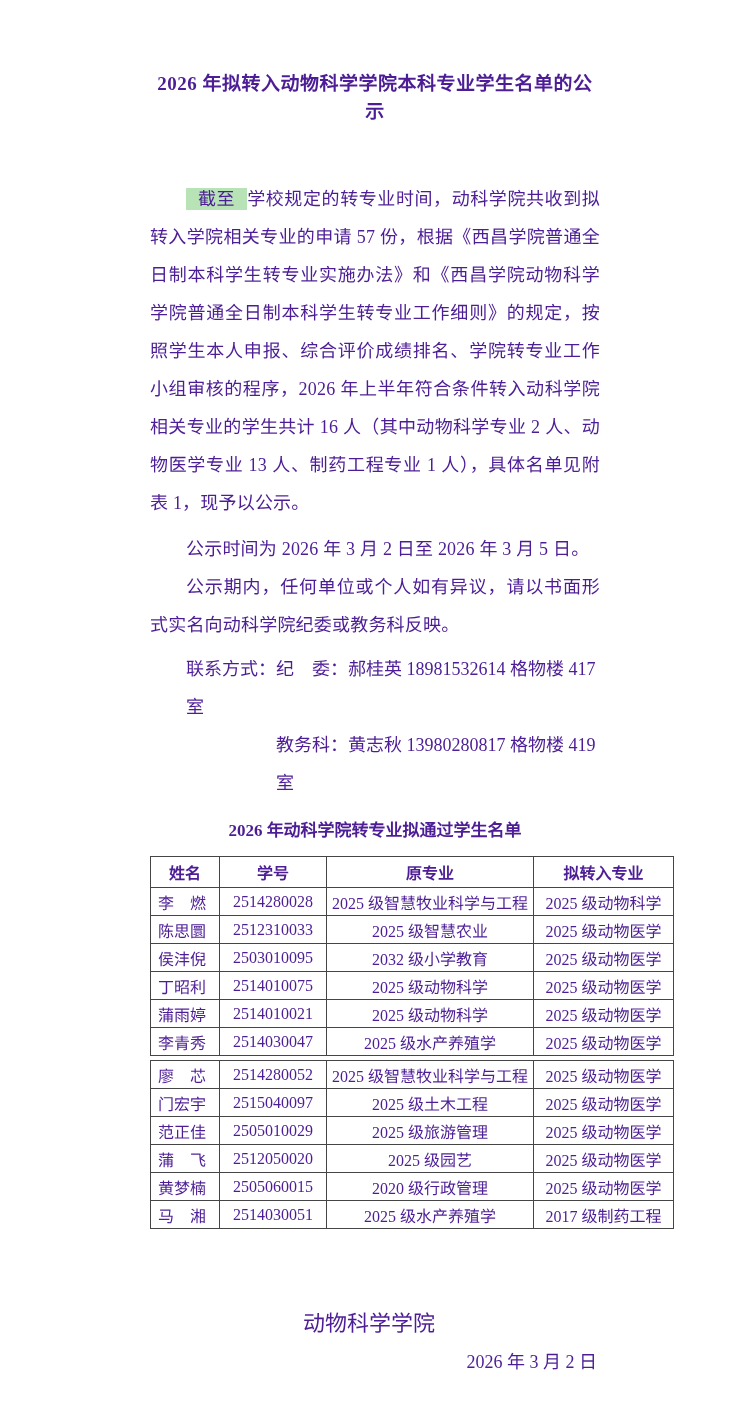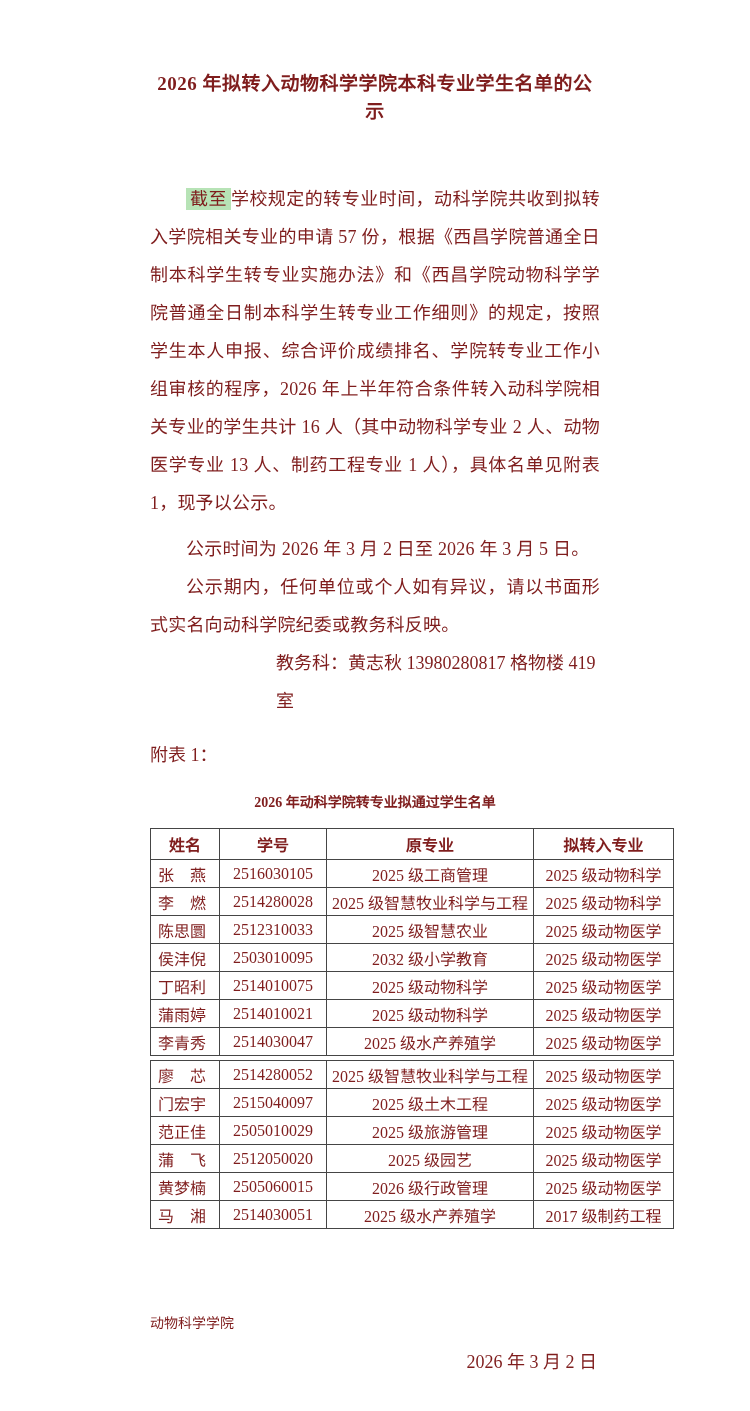--- a/index.html
+++ b/index.html
@@ -9,21 +9,21 @@
   }
   .page {
     position: relative;
     width: 676px;
     height: 1411px;
     margin: 0 auto;
     background: #ffffff;
     box-sizing: border-box;
     padding: 70px 113px 0 113px;
     font-family: "Liberation Serif", "DejaVu Serif", serif;
-    color: #7f1d1d;
+    color: #4c1d95;
     overflow: hidden;
   }
   .doc-title {
     margin: 0;
     font-size: 19px;
     font-weight: bold;
     line-height: 28px;
     text-align: center;
     letter-spacing: 0.5px;
   }
@@ -31,39 +31,39 @@
     margin: 0;
     font-size: 18px;
     line-height: 38px;
     text-align: justify;
     text-indent: 2em;
     letter-spacing: 0.2px;
   }
   .intro-par { margin-top: 54px; }
   .period-par { margin-top: 8px; }
   .highlight {
-    padding: 1px 4px;
+    padding: 1px 12px;
     font-family: Liberation Serif, serif;
   }
   .contact-par {
     margin: 0;
     font-size: 18px;
     line-height: 38px;
     margin-left: 2em;
   }
   .contact-first { margin-top: 6px; }
   .contact-second { padding-left: 5em; }
   .appendix-par {
     margin: 16px 0 0 0;
     font-size: 18px;
     line-height: 38px;
   }
   .table-title {
     margin: 10px 0 0 0;
-    font-size: 14px;
+    font-size: 17px;
     font-weight: bold;
     line-height: 38px;
     text-align: center;
   }
   table.roster {
     width: 523px;
     table-layout: fixed;
     border-collapse: collapse;
     margin-top: 6px;
   }
@@ -84,23 +84,23 @@
   table.roster td.name-cell {
     text-align: left;
     padding-left: 7px;
   }
   .col-name   { width: 69px; }
   .col-id     { width: 107px; }
   .col-orig   { width: 207px; }
   .col-target { width: 140px; }
   .sig-par {
     margin: 76px 0 0 0;
-    font-size: 14px;
-    line-height: 38px;
-    text-align: left;
+    font-size: 22px;
+    line-height: 38px;
+    text-align: center;
     padding-right: 12px;
   }
   .sig-date-par {
     margin: 0;
     font-size: 18px;
     line-height: 38px;
     text-align: right;
     padding-right: 3px;
   }
 </style>
@@ -110,50 +110,44 @@
 <div class="page">
 
   <h1 class="doc-title">2026 年拟转入动物科学学院本科专业学生名单的公示</h1>
 
   <p class="body-par intro-par"><span class="highlight" style="background: rgb(183, 227, 182);">截至</span><span>学校规定的转专业时间，动科学院共收到拟转入学院相关专业的申请 57 份，根据《西昌学院普通全日制本科学生转专业实施办法》和《西昌学院动物科学学院普通全日制本科学生转专业工作细则》的规定，按照学生本人申报、综合评价成绩排名、学院转专业工作小组审核的程序，2026 年上半年符合条件转入动科学院相关专业的学生共计 16 人（其中动物科学专业 2 人、动物医学专业 13 人、制药工程专业 1 人），具体名单见附表 1，现予以公示。</span></p>
 
   <p class="body-par period-par">公示时间为 2026 年 3 月 2 日至 2026 年 3 月 5 日。</p>
 
   <p class="body-par">公示期内，任何单位或个人如有异议，请以书面形式实名向动科学院纪委或教务科反映。</p>
 
+  <p class="contact-par contact-first">联系方式：纪　委：郝桂英 18981532614 格物楼 417 室</p>
 
   <p class="contact-par contact-second">教务科：黄志秋 13980280817 格物楼 419 室</p>
 
-  <p class="appendix-par">附表 1：</p>
 
   <h2 class="table-title">2026 年动科学院转专业拟通过学生名单</h2>
 
   <table class="roster upper">
     <colgroup>
       <col class="col-name">
         <col class="col-id">
         <col class="col-orig">
         <col class="col-target">
     </colgroup>
     <thead>
       <tr>
         <th>姓名</th>
         <th>学号</th>
         <th>原专业</th>
         <th>拟转入专业</th>
       </tr>
     </thead>
     <tbody>
         <tr>
-          <td class="name-cell">张　燕</td>
-          <td>2516030105</td>
-          <td>2025 级工商管理</td>
-          <td>2025 级动物科学</td>
-        </tr>
-        <tr>
           <td class="name-cell">李　燃</td>
           <td>2514280028</td>
           <td>2025 级智慧牧业科学与工程</td>
           <td>2025 级动物科学</td>
         </tr>
         <tr>
           <td class="name-cell">陈思圜</td>
           <td>2512310033</td>
           <td>2025 级智慧农业</td>
           <td>2025 级动物医学</td>
@@ -213,21 +207,21 @@
         </tr>
         <tr>
           <td class="name-cell">蒲　飞</td>
           <td>2512050020</td>
           <td>2025 级园艺</td>
           <td>2025 级动物医学</td>
         </tr>
         <tr>
           <td class="name-cell">黄梦楠</td>
           <td>2505060015</td>
-          <td>2026 级行政管理</td>
+          <td>2020 级行政管理</td>
           <td>2025 级动物医学</td>
         </tr>
         <tr>
           <td class="name-cell">马　湘</td>
           <td>2514030051</td>
           <td>2025 级水产养殖学</td>
           <td>2017 级制药工程</td>
         </tr>
       </tbody>
   </table>

